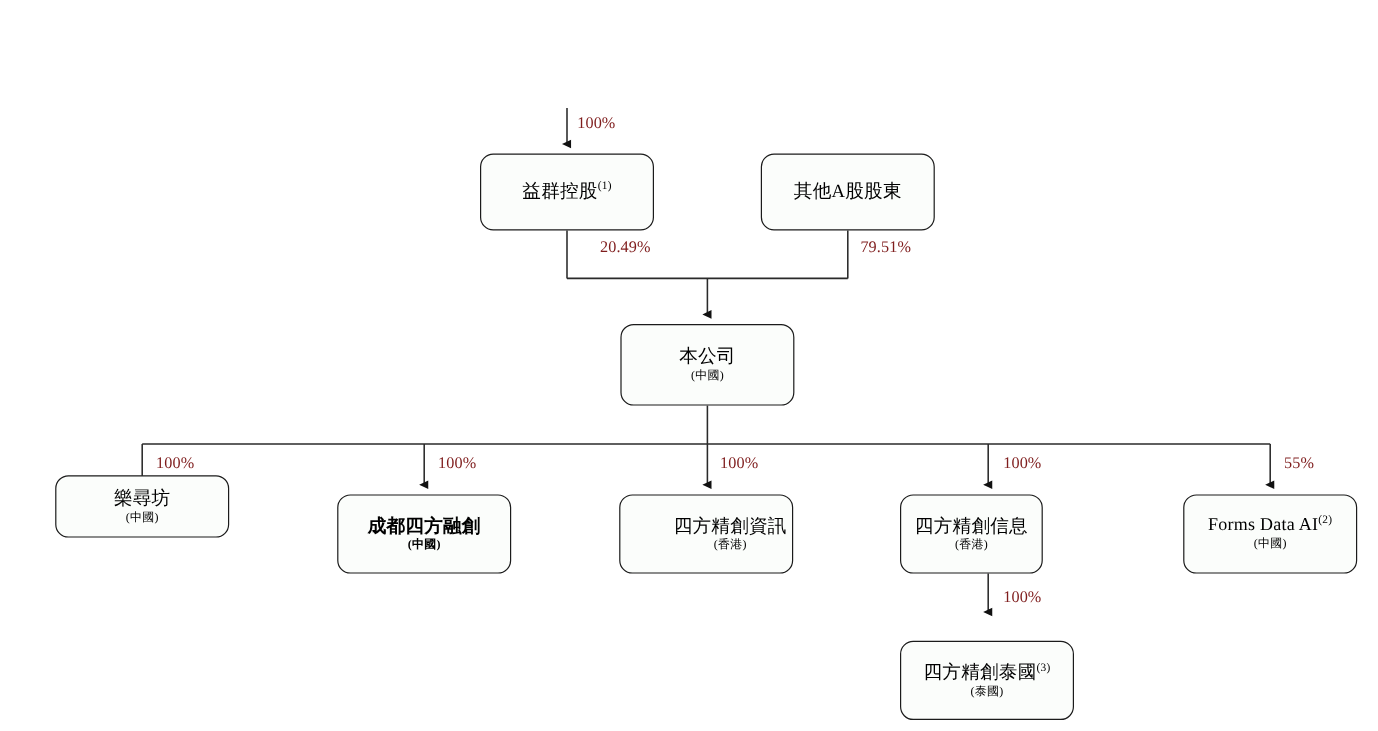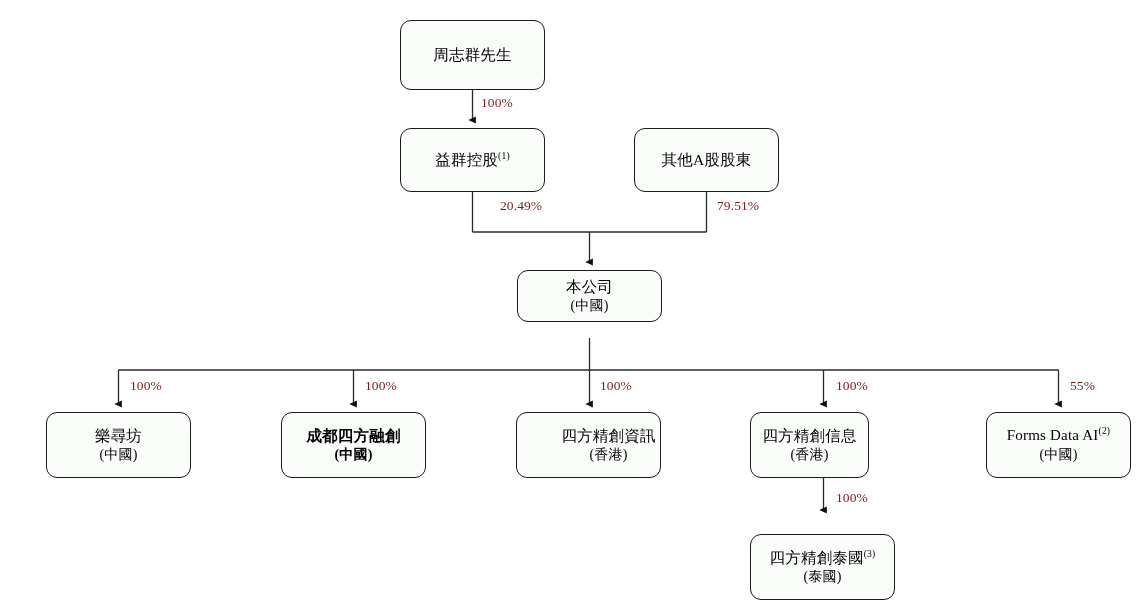--- a/index.html
+++ b/index.html
@@ -40,21 +40,21 @@
     text-align: center;
     line-height: 1.28;
     z-index: 2;
   }
   .node .line1 {
     font-size: 15.5px;
     white-space: nowrap;
     letter-spacing: 0.2px;
   }
   .node .line2 {
-    font-size: 14px;
+    font-size: 10px;
     white-space: nowrap;
     letter-spacing: 0.2px;
   }
   .node .sup {
     font-size: 9.5px;
     vertical-align: super;
     line-height: 0;
   }
   .node.latin .line1 {
     font-size: 15px;
@@ -97,38 +97,35 @@
 
     <line x1="118.5" y1="370" x2="118.5" y2="404" stroke="#2a2a2a" stroke-width="1.3" marker-end="url(#arrowhead)"></line>
     <line x1="353.5" y1="370" x2="353.5" y2="404" stroke="#2a2a2a" stroke-width="1.3" marker-end="url(#arrowhead)"></line>
     <line x1="589.5" y1="370" x2="589.5" y2="404" stroke="#2a2a2a" stroke-width="1.3" marker-end="url(#arrowhead)"></line>
     <line x1="823.5" y1="370" x2="823.5" y2="404" stroke="#2a2a2a" stroke-width="1.3" marker-end="url(#arrowhead)"></line>
     <line x1="1058.5" y1="370" x2="1058.5" y2="404" stroke="#2a2a2a" stroke-width="1.3" marker-end="url(#arrowhead)"></line>
 
     <line x1="823.5" y1="478" x2="823.5" y2="510" stroke="#2a2a2a" stroke-width="1.3" marker-end="url(#arrowhead)"></line>
   </svg>
 
-  <div class="node" id="node-chairman" style="left: 400px; top: 20px; width: 145px; height: 70px;">
-    <span class="line1">周志群先生</span>
-  </div>
 
   <div class="node" id="node-yiqun-holdings" style="left: 400px; top: 128px; width: 145px; height: 64px;">
     <span class="line1"><span>益群控股</span><span class="sup">(1)</span></span>
   </div>
 
   <div class="node" id="node-other-a-share-holders" style="left: 634px; top: 128px; width: 145px; height: 64px;">
     <span class="line1">其他A股股東</span>
   </div>
 
-  <div class="node" id="node-the-company" style="left: 517px; top: 270px; width: 145px; height: 52px;">
+  <div class="node" id="node-the-company" style="left: 517px; top: 270px; width: 145px; height: 68px;">
     <span class="line1">本公司</span>
     <span class="line2">(中國)</span>
   </div>
 
-  <div class="node" id="node-lexunfang" style="left: 46px; top: 412px; width: 145px; height: 66px;">
+  <div class="node" id="node-lexunfang" style="left: 46px; top: 396px; width: 145px; height: 52px;">
     <span class="line1">樂尋坊</span>
     <span class="line2">(中國)</span>
   </div>
 
   <div class="node" id="node-chengdu-sifang-rongchuang" style="left: 281px; top: 412px; width: 145px; height: 66px; font-weight: bold;">
     <span class="line1">成都四方融創</span>
     <span class="line2">(中國)</span>
   </div>
 
   <div class="node" id="node-sifang-jingchuang-zixun" style="left: 516px; top: 412px; width: 145px; height: 66px; padding-left: 40px;">

